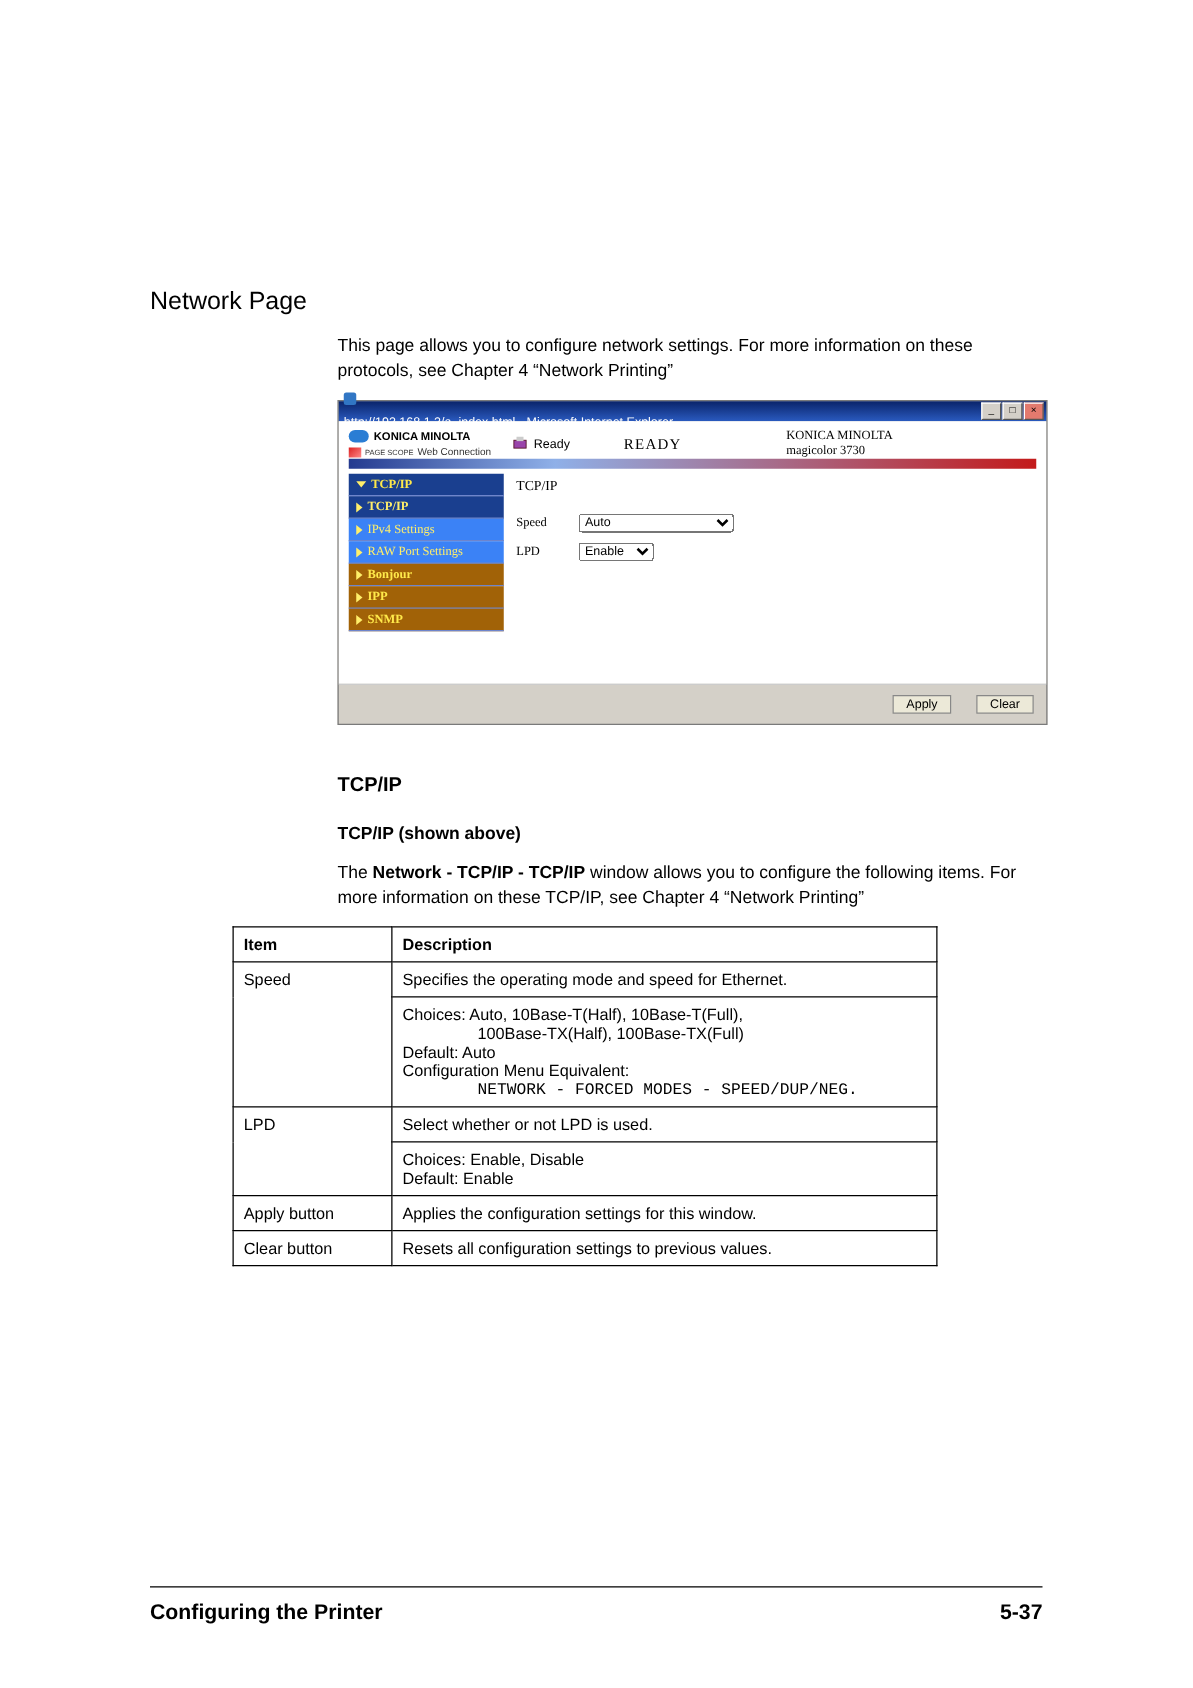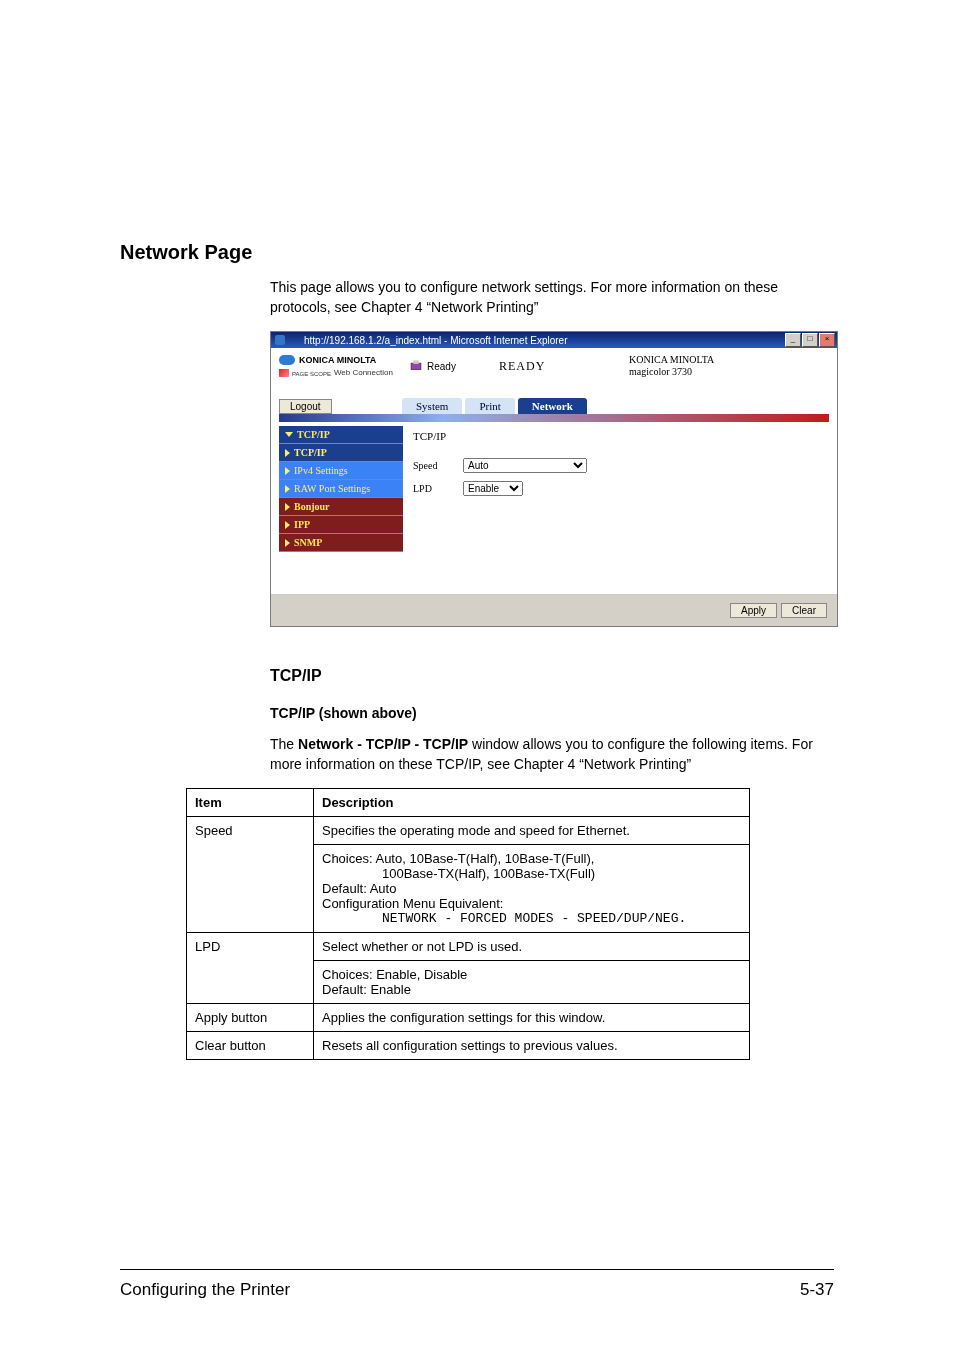--- a/index.html
+++ b/index.html
@@ -1,23 +1,23 @@
 <!DOCTYPE html>
 <html><head>
 <meta charset="utf-8">
 <style>
   html,body{margin:0;padding:0;background:#fff;font-family:Arial,Helvetica,sans-serif;color:#000;}
   .page{width:954px;height:1350px;box-sizing:border-box;padding:230px 120px 60px 120px;position:relative;}
-  h2{font-size:20px;font-weight:bold;margin:11px 0 14px 0;}
+  h2{font-size:20px;font-weight:normal;margin:0 0 14px 0;}
   .body-text{font-size:14px;line-height:1.4;margin-left:150px;margin-bottom:14px;}
   .screenshot-wrap{margin-left:150px;margin-bottom:40px;}
   
   .shot{width:566px;border:1px solid #7a7a7a;background:#d4d0c8;font-family:Tahoma,Arial,sans-serif;font-size:10px;}
   .titlebar{height:16px;background:linear-gradient(#0a246a,#2a5abf);display:flex;align-items:center;justify-content:space-between;padding:0 2px 0 4px;color:#fff;}
-  .titlebar-left{display:flex;align-items:flex-start;gap:19px;}
+  .titlebar-left{display:flex;align-items:flex-start;gap:9px;flex-direction:column;}
   .ie-ico{width:10px;height:10px;background:#3176c4;border-radius:2px;display:inline-block;}
   .win-btns{display:flex;gap:1px;}
   .win-btn{width:14px;height:12px;background:#d4d0c8;border:1px solid #fff;border-right-color:#555;border-bottom-color:#555;font-size:8px;line-height:10px;text-align:center;color:#000;}
   .win-btn.close{background:#e37a6e;}
   .menubar{height:16px;display:flex;align-items:center;gap:1px;padding:0 4px;border-bottom:1px solid #aca899;}
   .menubar span{padding:0 5px;}
   .menubar .end{margin-left:auto;width:14px;height:12px;}
   .flag{width:14px;height:12px;background:conic-gradient(#d33 0 25%,#3a3 0 50%,#39c 0 75%,#fc0 0);border-radius:2px;}
   .content{background:#fff;padding:6px 8px 10px 8px;}
   .top-row{display:flex;align-items:center;}
@@ -32,43 +32,43 @@
   .device-col{font-family:"Times New Roman",serif;font-size:10px;line-height:1.2;}
   .tab-row{display:flex;align-items:flex-end;margin-top:20px;gap:3px;}
   .logout-box{width:120px;}
   .logout-btn{font-size:10px;padding:1px 10px;background:#ece9d8;border:1px solid #888;}
   .tab{padding:2px 14px 2px 14px;font-family:"Times New Roman",serif;font-size:11px;background:#d4e3f5;color:#003;border-top-left-radius:3px;border-top-right-radius:3px;}
   .tab.active{background:#1a3f8f;color:#fff;font-weight:bold;}
   .grad-bar{height:8px;background:linear-gradient(90deg,#243a8f 0%,#8fb0e8 30%,#c31a1a 100%);margin-top:0;}
   .main-row{display:flex;margin-top:4px;}
   .sidebar{width:124px;display:flex;flex-direction:column;font-family:"Times New Roman",serif;font-size:10px;}
   .sbi{background:#3b82f6;color:#ffef6a;padding:3px 6px;border-bottom:1px solid #6e85cc;display:flex;align-items:center;gap:4px;}
-  .sbi.lvl1{background:#7f1d1d;color:#ffe94a;font-weight:bold;}
+  .sbi.lvl1{background:#a16207;color:#ffe94a;font-weight:bold;}
   .sbi.lvl1.open{background:#1a3f8f;}
   .sbi.sel{background:#1a3f8f;color:#ffef6a;font-weight:bold;}
   .tri{width:0;height:0;border-top:4px solid transparent;border-bottom:4px solid transparent;border-left:5px solid #ffef6a;display:inline-block;}
   .tri-down{border-left:4px solid transparent;border-right:4px solid transparent;border-top:5px solid #ffef6a;border-bottom:none;}
   .pane{flex:1;padding:4px 10px;min-height:150px;position:relative;}
   .pane-title{font-family:"Times New Roman",serif;font-size:11px;margin-bottom:16px;}
   .form-row{display:flex;align-items:center;font-family:"Times New Roman",serif;font-size:10px;margin-bottom:8px;}
   .form-row label{width:50px;}
   .sel-box{font-size:10px;width:124px;}
   .sel-box.sm{width:60px;}
-  .btn-row{display:flex;justify-content:flex-end;gap:4px;padding:8px 10px;border-top:1px solid #ccc;}
+  .btn-row{display:flex;justify-content:flex-end;gap:20px;padding:8px 10px;border-top:1px solid #ccc;}
   .btn{font-size:10px;padding:1px 10px;background:#ece9d8;border:1px solid #888;}
   
   h3{font-size:16px;margin:0 0 20px 150px;}
   h4{font-size:14px;margin:0 0 14px 150px;}
   table.doc{border-collapse:collapse;width:calc(100% - 150px);margin-left:66px;font-size:13px;}
   table.doc th,table.doc td{border:1px solid #000;padding:6px 8px;vertical-align:top;text-align:left;}
   table.doc th{font-weight:bold;}
   table.doc td .mono{font-family:"Courier New",monospace;}
   .indent2{padding-left:60px;display:block;}
   .footer-rule{position:absolute;left:120px;right:120px;bottom:80px;border-top:1px solid #000;}
-  .footer{position:absolute;left:120px;right:120px;bottom:50px;display:flex;justify-content:space-between;font-size:17px;}
+  .footer{position:absolute;left:120px;right:120px;bottom:50px;display:flex;justify-content:space-between;font-size:17px;font-weight:bold;}
 </style>
 </head>
 <body>
 
 <div class="page">
 
   <h2>Network Page</h2>
   <p class="body-text">This page allows you to configure network settings. For more information on these protocols, see Chapter 4 “Network Printing”</p>
 
   <div class="screenshot-wrap">
@@ -107,28 +107,20 @@
               </svg>
             <span>Ready</span>
           </div>
           <div class="ready-hdr">READY</div>
           <div class="device-col">
             <div>KONICA MINOLTA</div>
             <div>magicolor 3730</div>
           </div>
         </div>
 
-        <div class="tab-row">
-          <div class="logout-box">
-            <button class="logout-btn">Logout</button>
-          </div>
-          <div class="tab">System</div>
-          <div class="tab">Print</div>
-          <div class="tab active">Network</div>
-        </div>
         <div class="grad-bar"></div>
 
         <div class="main-row">
           <div class="sidebar">
             <div class="sbi lvl1 open">
                 <span class="tri tri-down"></span>
                 <span>TCP/IP</span>
               </div>
             <div class="sbi sel">
                 <span class="tri"></span>

